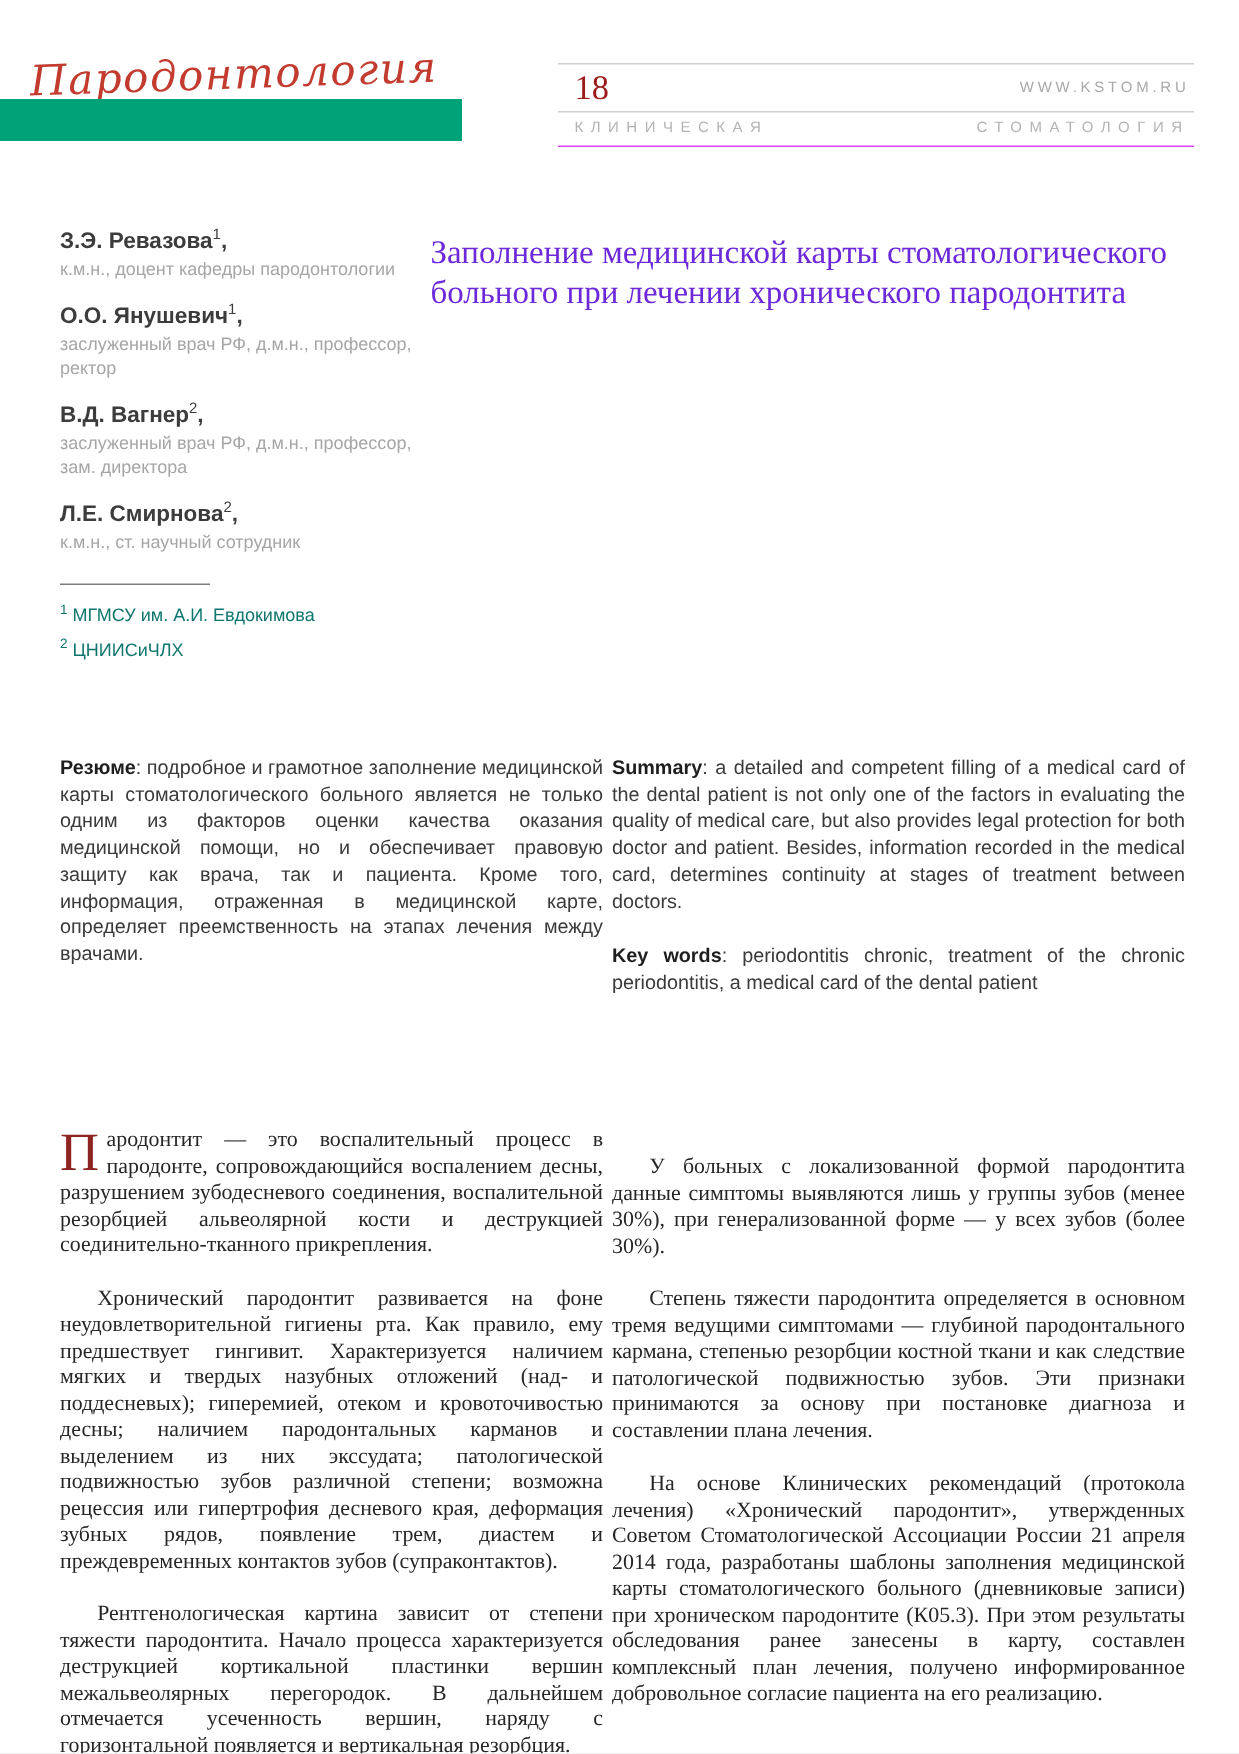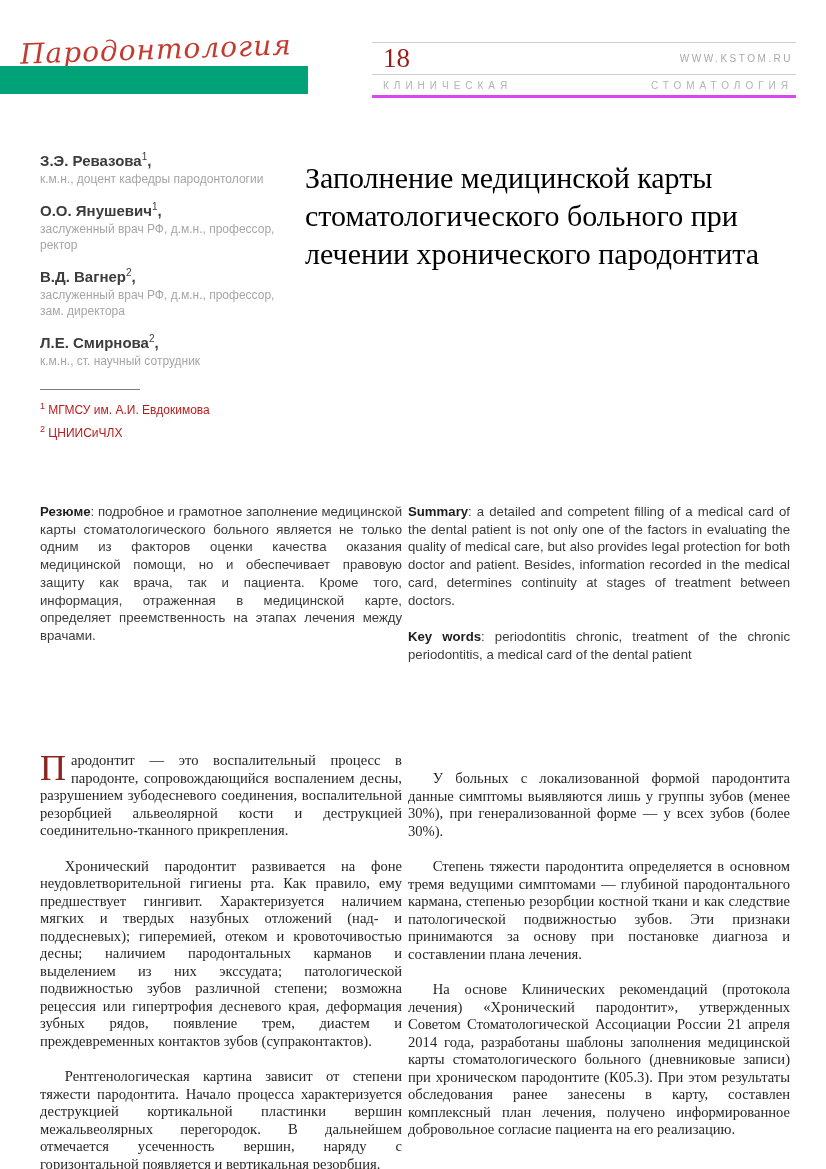--- a/index.html
+++ b/index.html
@@ -20,43 +20,43 @@
     position:absolute; left:0; top:66px; width:308px; height:28px;
     background:#00a377;
   }
   .hdr { position:absolute; left:372px; top:42px; width:424px; }
   .hdr-row1 {
     display:flex; justify-content:space-between; align-items:center;
     border-top:1px solid #cfcfcf; border-bottom:1px solid #cfcfcf;
     height:33px; padding:0 3px 0 11px;
   }
   .page-num {
-    font-family:"Liberation Serif", serif; font-size:27px; color:#9c1b1b;
+    font-family:"Liberation Serif", serif; font-size:23px; color:#9c1b1b;
   }
   .site { font-size:10px; color:#a8a8a8; letter-spacing:2.5px; }
   .hdr-row2 {
-    border-bottom:3px solid #d946ef; height:23px; line-height:22px;
+    border-bottom:1px solid #d946ef; height:23px; line-height:22px;
     font-size:10px; color:#b3b3b3; letter-spacing:5px;
     text-align:justify; text-align-last:justify;
     padding:0 3px 0 11px; overflow:hidden;
   }
   
   .authors { position:absolute; left:40px; top:151px; width:254px; }
   .author { margin-bottom:13px; }
   .a-name { font-size:15px; color:#3c3c3c; font-weight:bold; }
   .a-name sup { font-size:10px; font-weight:normal; }
   .a-role { font-size:12px; color:#a6a6a6; line-height:1.38; margin-top:2px; }
   .aff-rule { width:100px; border:none; border-top:1px solid #7d7d7d; margin:20px 0 8px 0; }
-  .aff { font-size:12px; color:#b91c1c; line-height:1.85; }
+  .aff { font-size:12px; color:#0f766e; line-height:1.85; }
   .aff sup { font-size:9px; }
   
   .title {
-    position:absolute; left:305px; top:139px; width:512px;
-    font-family:"Liberation Serif", serif; font-size:30px; line-height:1.26;
-    color:#000000; font-weight:400;
+    position:absolute; left:287px; top:139px; width:512px;
+    font-family:"Liberation Serif", serif; font-size:22px; line-height:1.26;
+    color:#6d28d9; font-weight:400;
   }
   
   .cols { position:absolute; left:40px; width:757px; display:flex; gap:6px; }
   .abs-row { top:503px; }
   .col-l { width:362px; }
   .col-r { width:382px; }
   .abs-p {
     margin:0; font-size:13.2px; line-height:17.7px; color:#3a3a3a;
     text-align:justify;
   }

